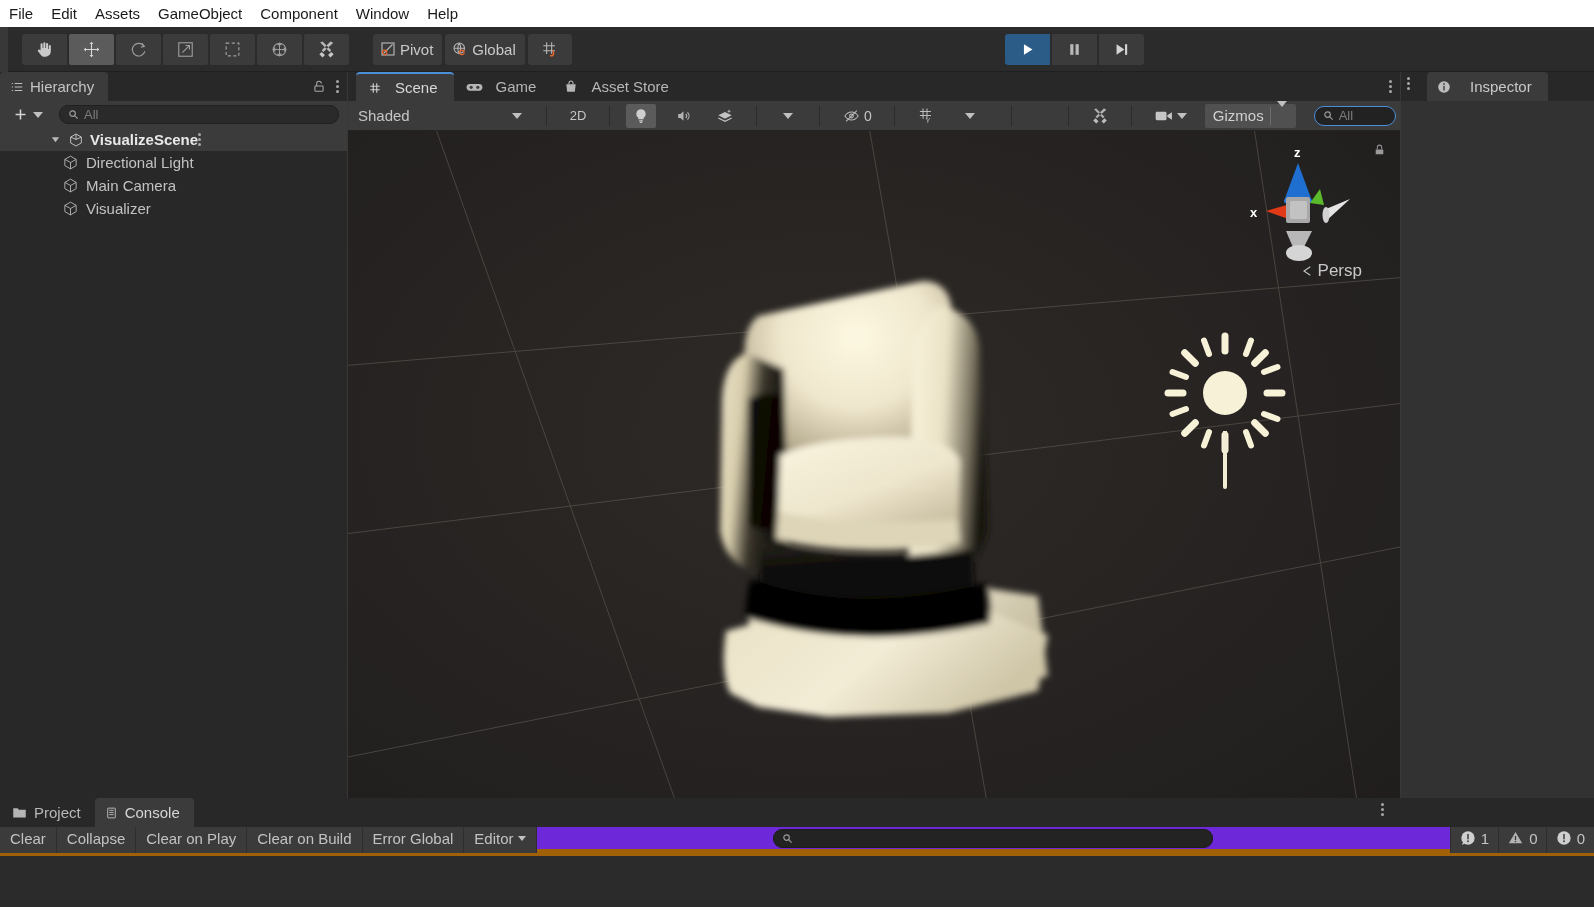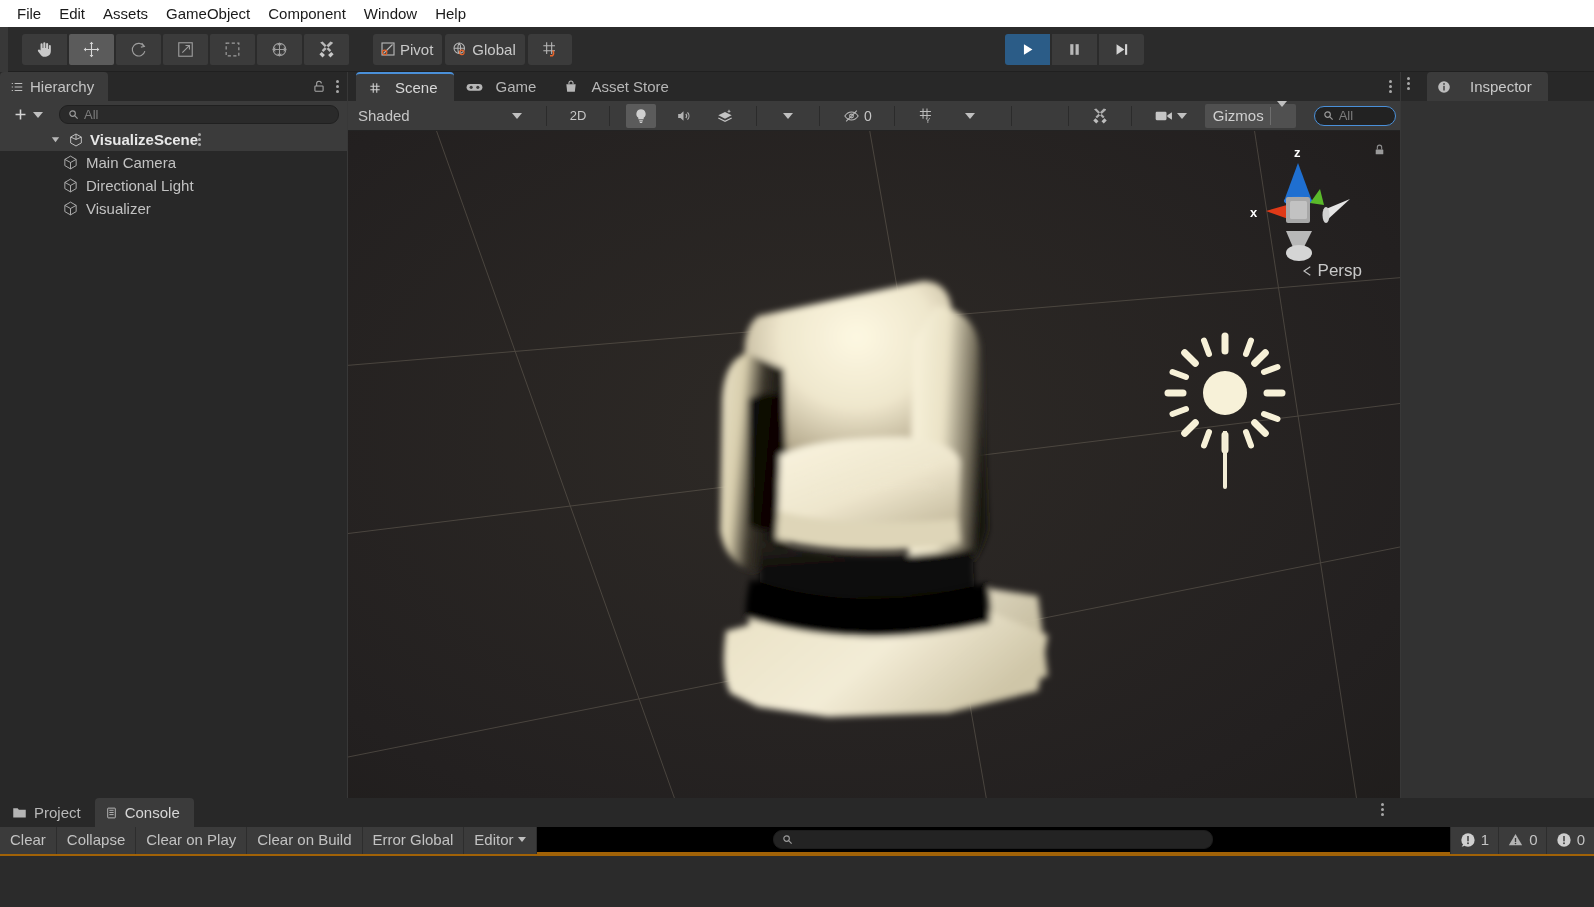--- a/index.html
+++ b/index.html
@@ -8,21 +8,21 @@
     background: #383838;
     font-family: "Liberation Sans", sans-serif;
     overflow: hidden;
     -webkit-font-smoothing: antialiased;
   }
   .app { position: relative; width: 1594px; height: 907px; background: #383838; }
 
   
   .menubar {
     position: absolute; left: 0; top: 0; width: 1594px; height: 27px;
-    background: #ffffff; display: flex; align-items: flex-end; padding-left: 8px;
+    background: #ffffff; display: flex; align-items: flex-end; 
   }
   .menubar .mi {
     font-size: 15px; color: #1a1a1a; padding: 0 9px; line-height: 27px;
     white-space: nowrap; cursor: default;
   }
 
   
   .toolbar {
     position: absolute; left: 8px; top: 27px; width: 1594px; height: 45px;
     background: #2b2b2b; display: flex; align-items: center;
@@ -186,22 +186,22 @@
     position: relative; padding-left: 2px;
   }
   .bot-tab {
     height: 29px; display: flex; align-items: center; gap: 7px;
     padding: 0 14px 0 10px; font-size: 15px; color: #b8b8b8;
     cursor: pointer; border-radius: 4px 4px 0 0; background: transparent;
   }
   .bot-tab.active { background: #3b3b3b; color: #d6d6d6; }
   .bot-kebab { position: absolute; right: 210px; top: 5px; }
   .console-toolbar {
-    height: 29px; background: #000000; display: flex; align-items: center;
-    border-bottom: 4px solid #a16207;
+    height: 29px; background: #6d28d9; display: flex; align-items: center;
+    border-bottom: 7px solid #a16207;
   }
   .cbtn {
     height: 29px; padding: 0 10px; background: #3b3b3b; border: none;
     border-right: 1px solid #2d2d2d; color: #c2c2c2; font-size: 15px;
     display: flex; align-items: center; gap: 4px; cursor: pointer;
   }
   .console-spacer { flex: 1; display: flex; align-items: center; justify-content: center; }
   .console-search {
     width: 440px; height: 19px; background: #232323; border: 1px solid #1d1d1d;
     border-radius: 9px; display: flex; align-items: center; padding: 0 8px; gap: 5px;
@@ -415,30 +415,30 @@
             <i></i>
           </span>
       </div>
       <div class="h-row child">
         <span class="icon" style="position:absolute;left:62px;">
           <svg width="17" height="17" viewBox="0 0 24 24" fill="none" stroke="#b5b5b5" stroke-width="1.3">
             <path d="M12 3l8 4.6v8.8L12 21l-8-4.6V7.6z"></path>
               <path d="M12 12l8-4.4M12 12v9M12 12L4 7.6"></path>
           </svg>
         </span>
-        <span>Main Camera</span>
+        <span>Directional Light</span>
       </div>
       <div class="h-row child">
         <span class="icon" style="position:absolute;left:62px;">
           <svg width="17" height="17" viewBox="0 0 24 24" fill="none" stroke="#b5b5b5" stroke-width="1.3">
             <path d="M12 3l8 4.6v8.8L12 21l-8-4.6V7.6z"></path>
               <path d="M12 12l8-4.4M12 12v9M12 12L4 7.6"></path>
           </svg>
         </span>
-        <span>Directional Light</span>
+        <span>Main Camera</span>
       </div>
       <div class="h-row child">
         <span class="icon" style="position:absolute;left:62px;">
           <svg width="17" height="17" viewBox="0 0 24 24" fill="none" stroke="#b5b5b5" stroke-width="1.3">
             <path d="M12 3l8 4.6v8.8L12 21l-8-4.6V7.6z"></path>
               <path d="M12 12l8-4.4M12 12v9M12 12L4 7.6"></path>
           </svg>
         </span>
         <span>Visualizer</span>
       </div>

